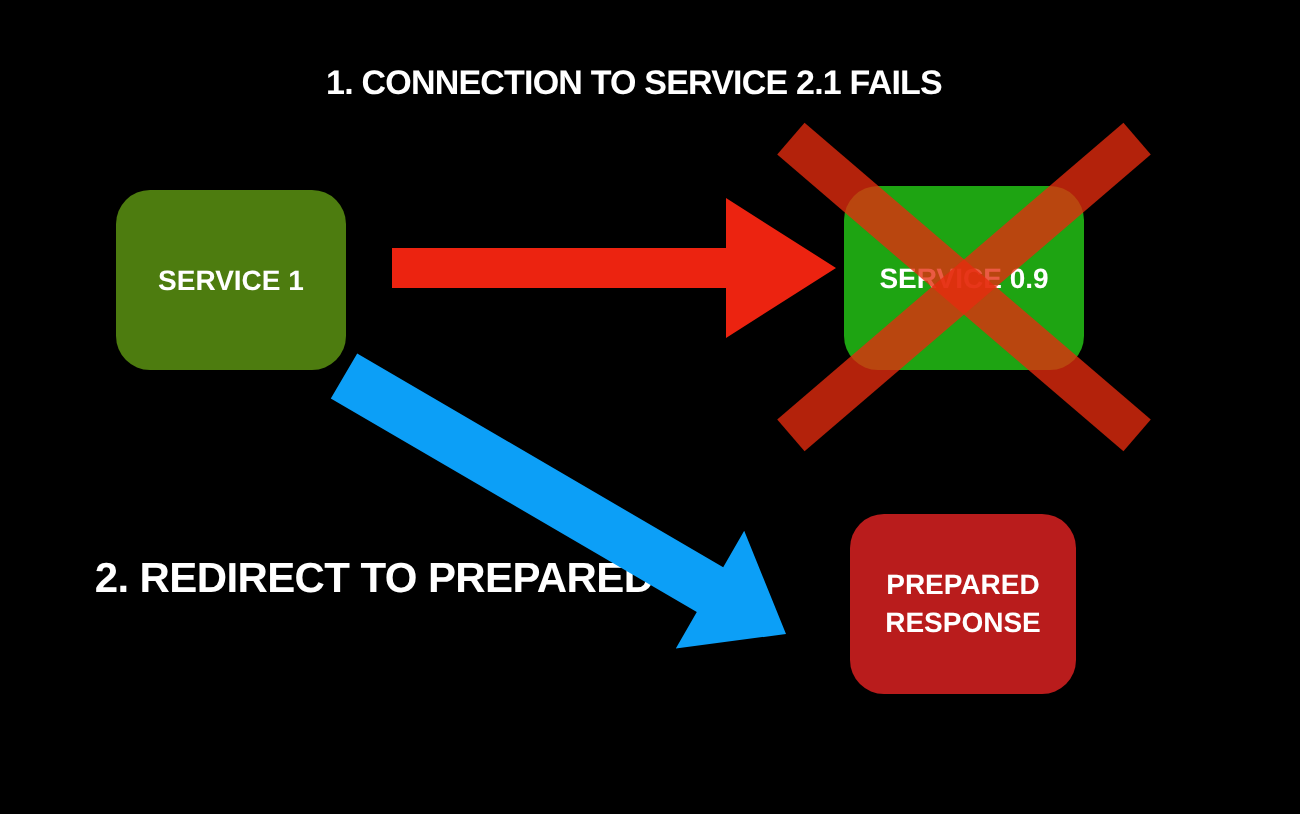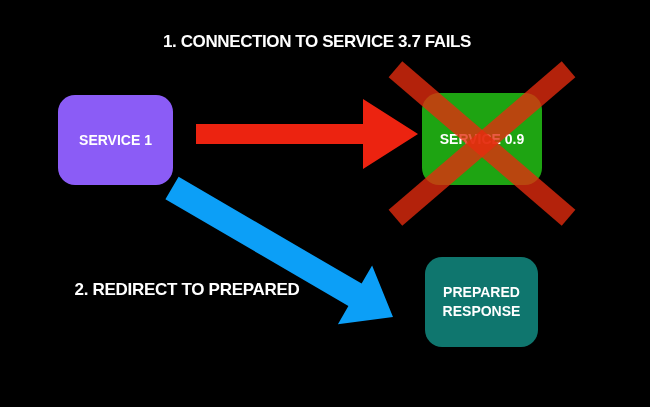--- a/index.html
+++ b/index.html
@@ -25,21 +25,21 @@
   }
   #step1-caption {
     left: 317px;
     top: 32px;
     font-size: 17px;
     letter-spacing: -0.4px;
   }
   #step2-caption {
     left: 187px;
     top: 280px;
-    font-size: 17px;
+    font-size: 21px;
     letter-spacing: -0.3px;
     line-height: 19px;
   }
   .node {
     position: absolute;
     z-index: 2;
     border-radius: 17px;
     display: flex;
     align-items: center;
     justify-content: center;
@@ -67,39 +67,39 @@
     height: 21px;
   }
   #cross-stroke-1 { transform: rotate(40.6deg); }
   #cross-stroke-2 { transform: rotate(-40.6deg); }
 </style>
 </head>
 <body>
 
 <div id="stage">
 
-  <div id="step1-caption" class="caption">1. CONNECTION TO SERVICE 3.7 FAILS</div>
+  <div id="step1-caption" class="caption">1. CONNECTION TO SERVICE 2.1 FAILS</div>
 
-  <div id="service1-node" class="node" style="background-color: #8b5cf6; color: rgb(255, 255, 255);">
+  <div id="service1-node" class="node" style="background-color: #4d7c0f; color: rgb(255, 255, 255);">
     <span class="node-label">SERVICE 1</span>
   </div>
 
   <svg id="arrow-layer" viewBox="0 0 650 407" xmlns="http://www.w3.org/2000/svg">
     <polygon points="196,124 363,124 363,99 418,134 363,169 363,144 196,144" fill="#EC2310"></polygon>
     <polygon points="178.6,176.8 361.6,283.6 372.1,265.4 393,317 337.9,324.2 348.4,306 165.4,199.2" fill="#0C9FF7"></polygon>
   </svg>
 
   <div id="service21-node" class="node" style="background-color: rgb(30, 164, 18); color: rgb(255, 255, 255);">
     <span class="node-label">SERVICE 0.9</span>
   </div>
 
   <div id="cross-stroke-1" class="cross-stroke" style="background-color: rgb(230, 43, 14); opacity: 0.78;"></div>
   <div id="cross-stroke-2" class="cross-stroke" style="background-color: rgb(230, 43, 14); opacity: 0.78;"></div>
 
-  <div id="prepared-node" class="node" style="background-color: #0f766e; color: rgb(255, 255, 255);">
+  <div id="prepared-node" class="node" style="background-color: #b91c1c; color: rgb(255, 255, 255);">
     <span class="node-label">PREPARED RESPONSE</span>
   </div>
 
   <div id="step2-caption" class="caption">
     <div>2. REDIRECT TO PREPARED</div>
   </div>
 
 </div>
 
 </body></html>

